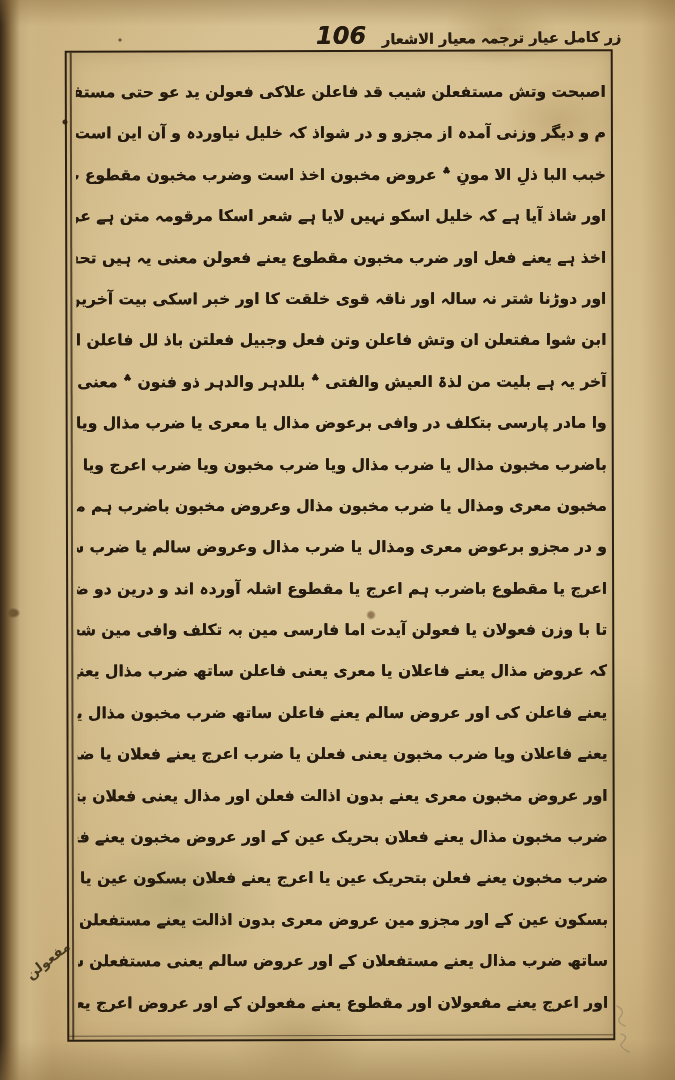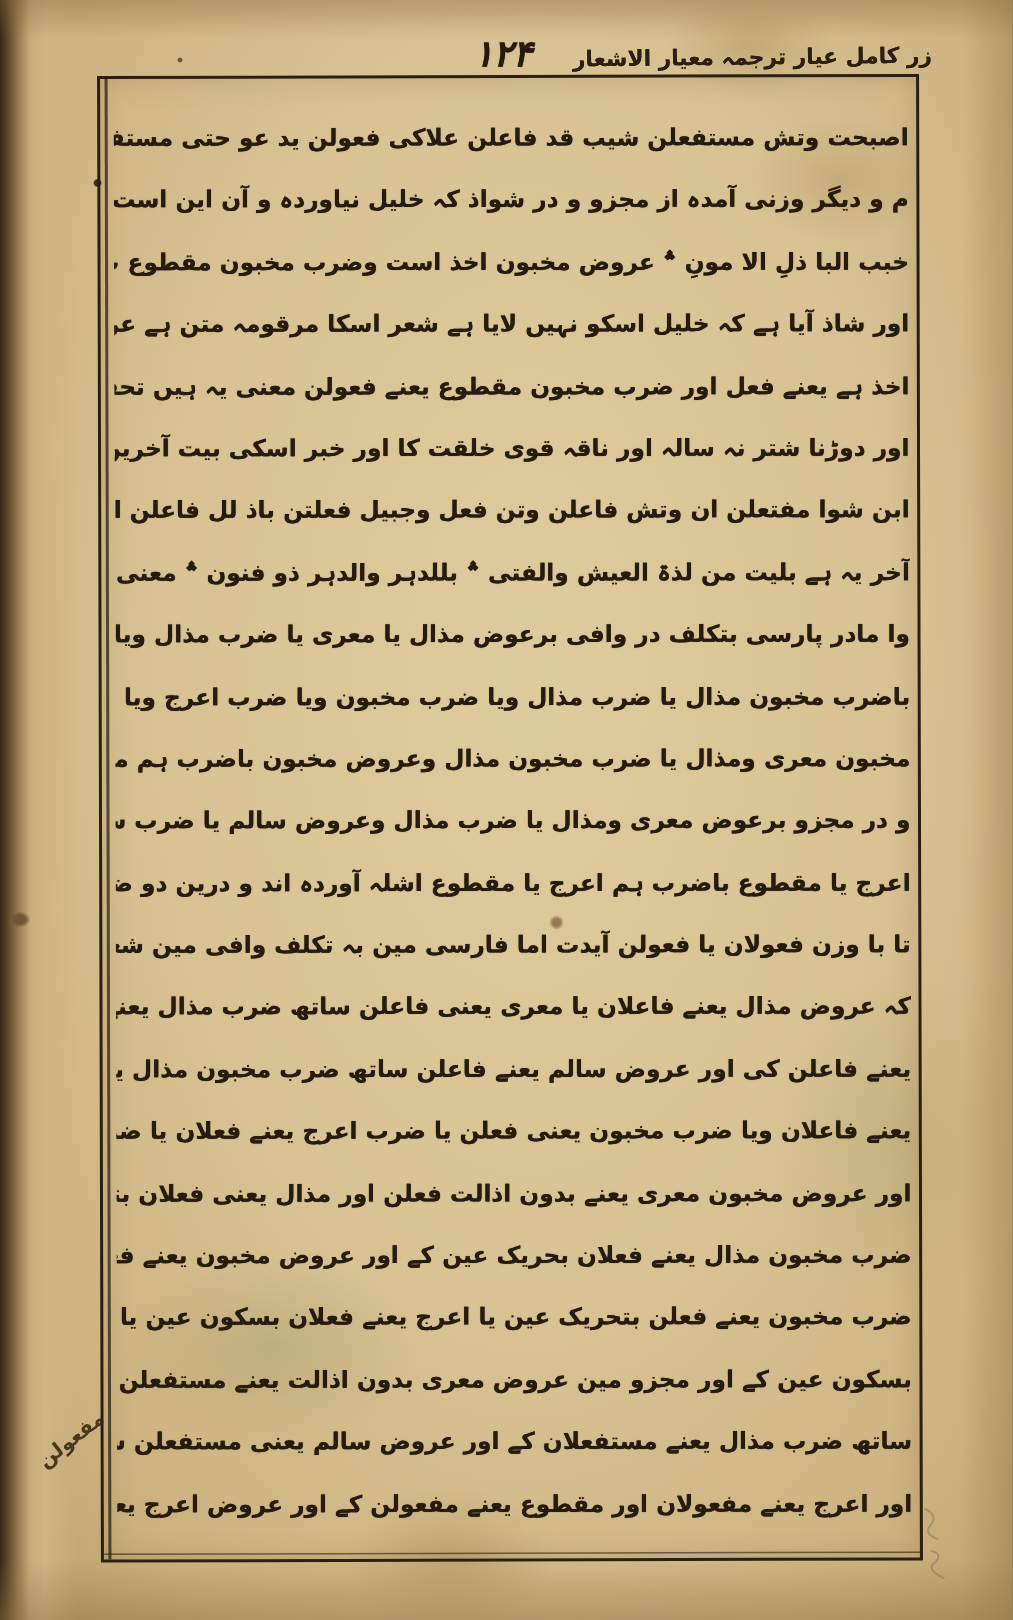--- a/index.html
+++ b/index.html
@@ -67,21 +67,21 @@
   .hole{position:absolute;left:6px;top:608px;width:14px;height:10px;
     background:radial-gradient(ellipse,#6e5733 0 40%,rgba(110,87,51,0) 75%);}
 </style>
 </head>
 <body>
 
 <div class="scan">
 
   <div class="running-title">زر کامل عیار ترجمہ معیار الاشعار</div>
 
-  <div class="page-number">۱۲۴</div>
+  <div class="page-number">106</div>
 
   <div class="frame">
     <div class="frame-line-left"></div>
     <div class="frame-line-bottom"></div>
     <div class="text-block">
         <div class="text-line">اصبحت وتش مستفعلن شیب قد فاعلن علاکی فعولن ید عو حتی مستفعلن تن اصلل فاعلن خضانی فعولن</div>
         <div class="text-line">م و دیگر وزنی آمدہ از مجزو و در شواذ کہ خلیل نیاوردہ و آن این است کہ شعر ان شواءً ونشوةٌ ؞</div>
         <div class="text-line">خبب البا ذلِ الا مونِ ؞ عروض مخبون اخذ است وضرب مخبون مقطوع ت اور ایک وزن</div>
         <div class="text-line">اور شاذ آیا ہے کہ خلیل اسکو نہیں لایا ہے شعر اسکا مرقومہ متن ہے عروض اسکا مخبون</div>
         <div class="text-line">اخذ ہے یعنے فعل اور ضرب مخبون مقطوع یعنے فعولن معنی یہ ہیں تحقیق کہ کباب اور رشتہ</div>

